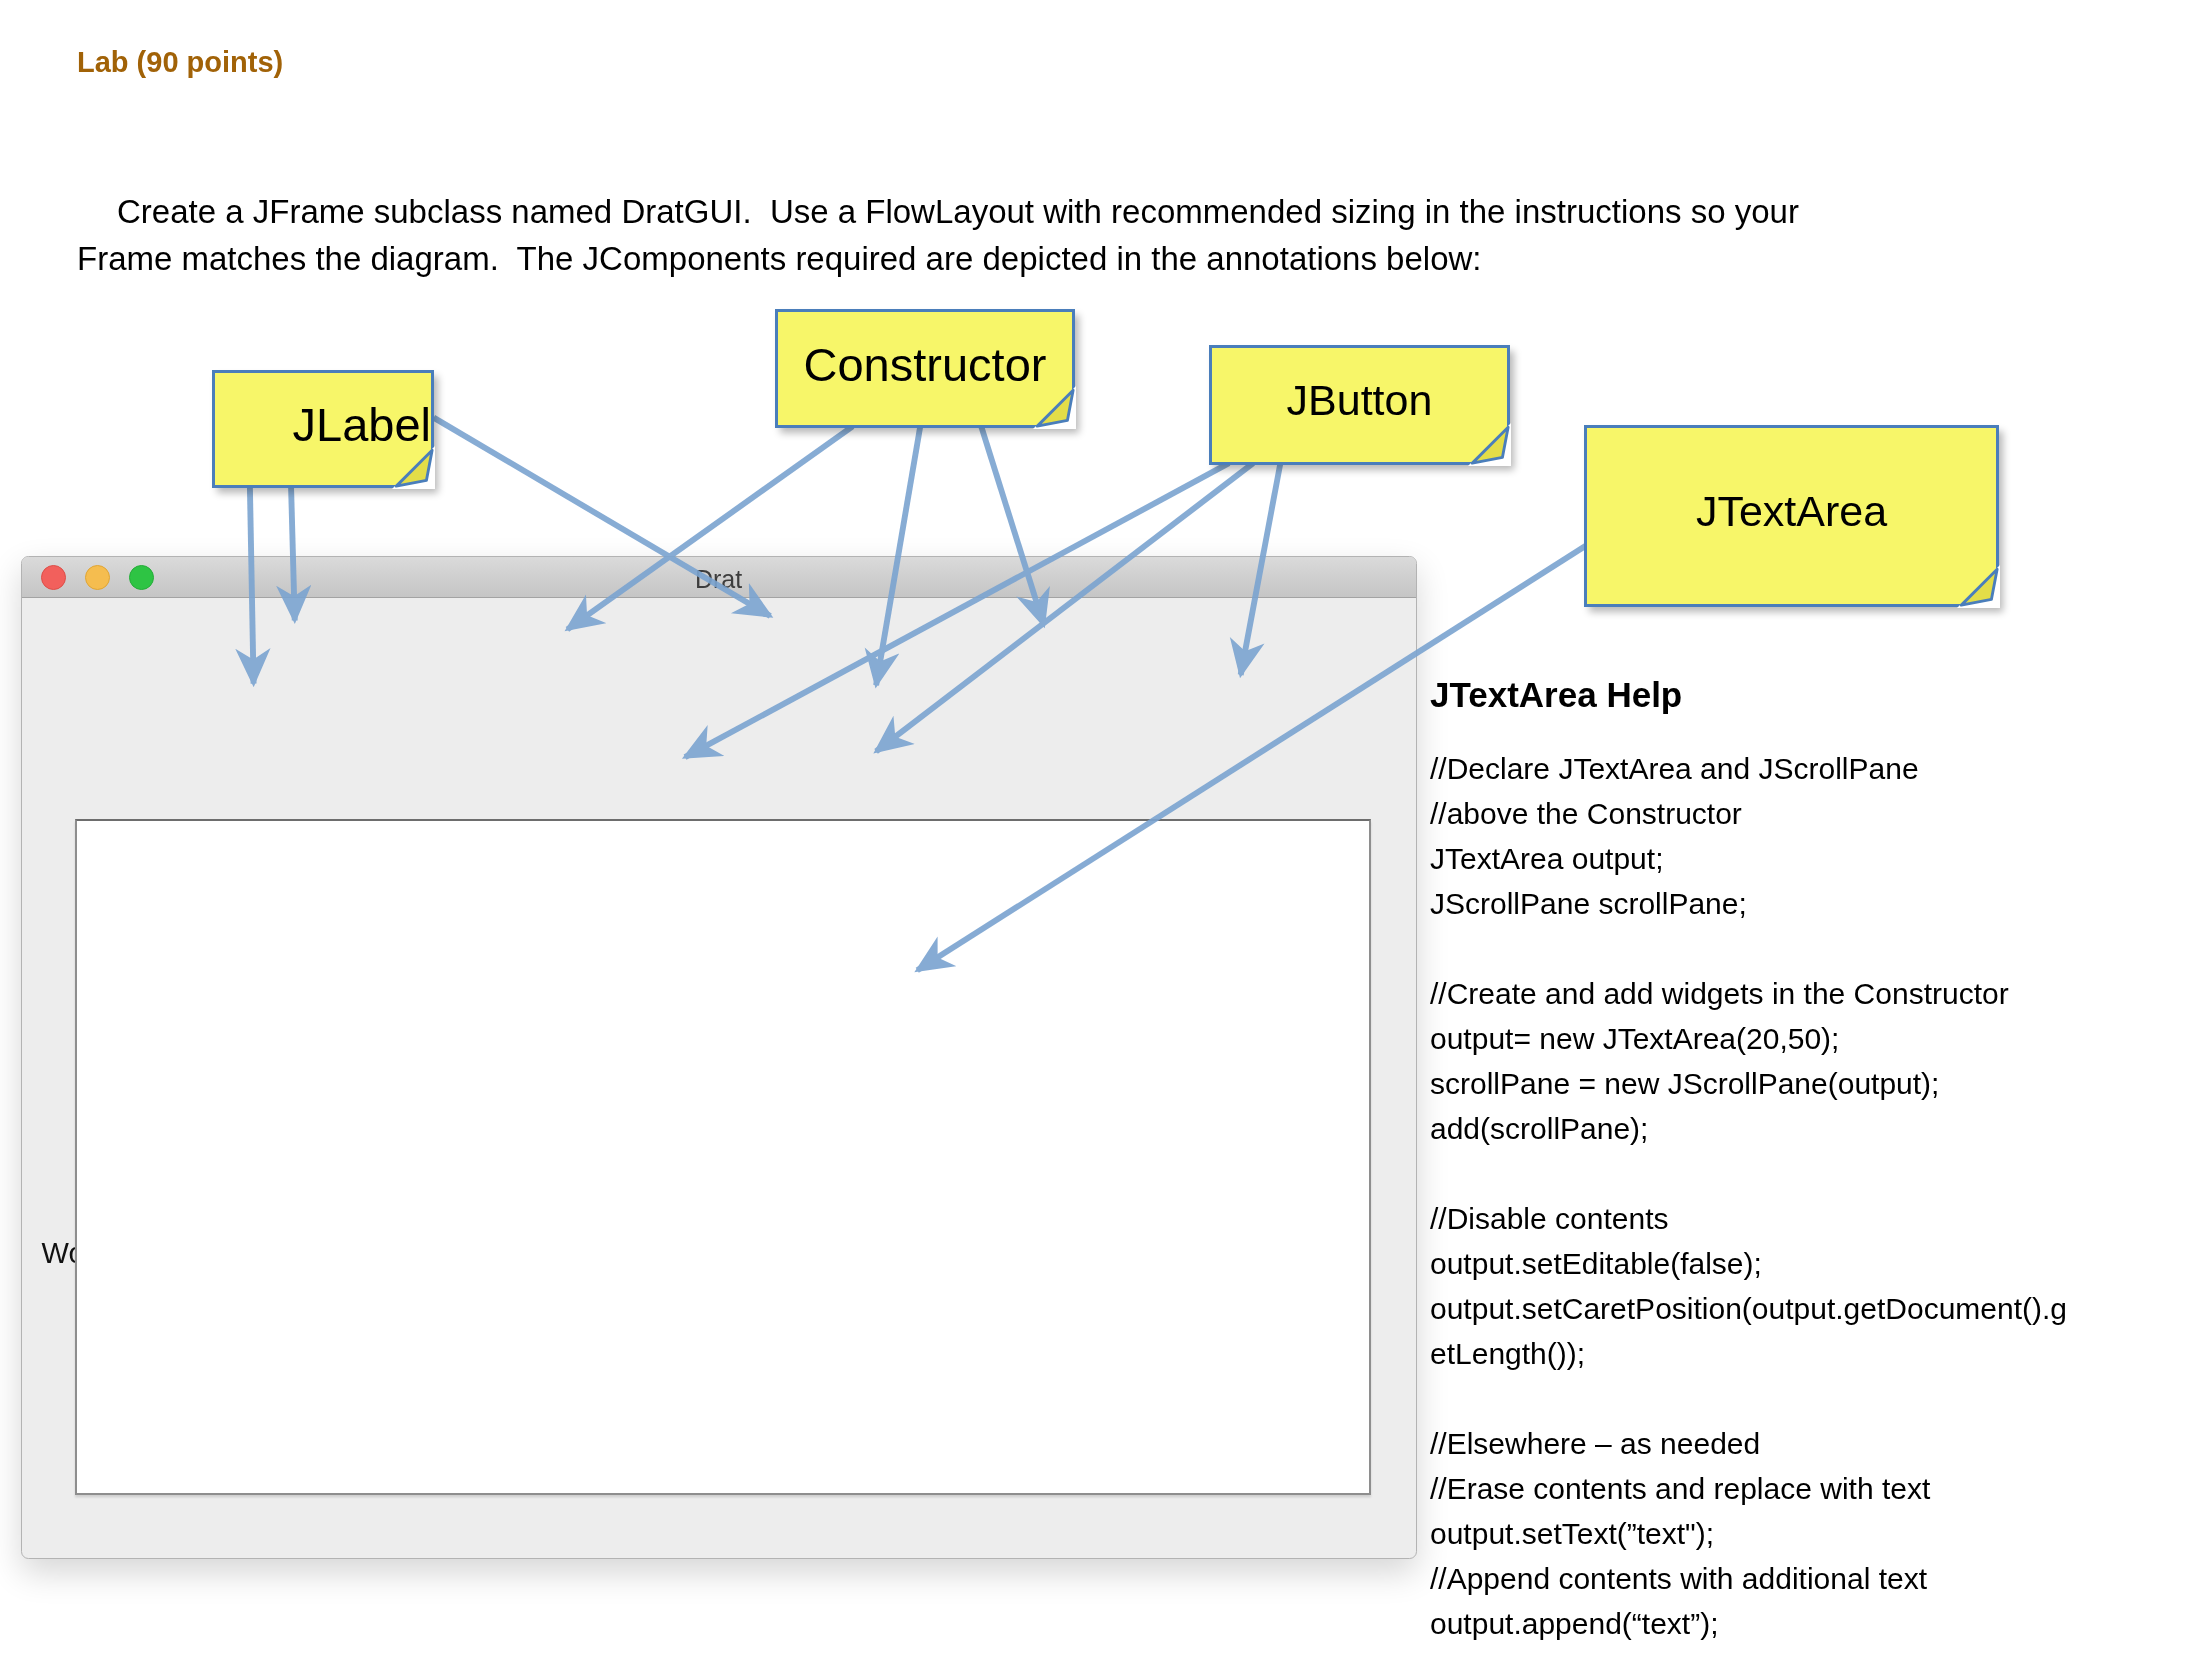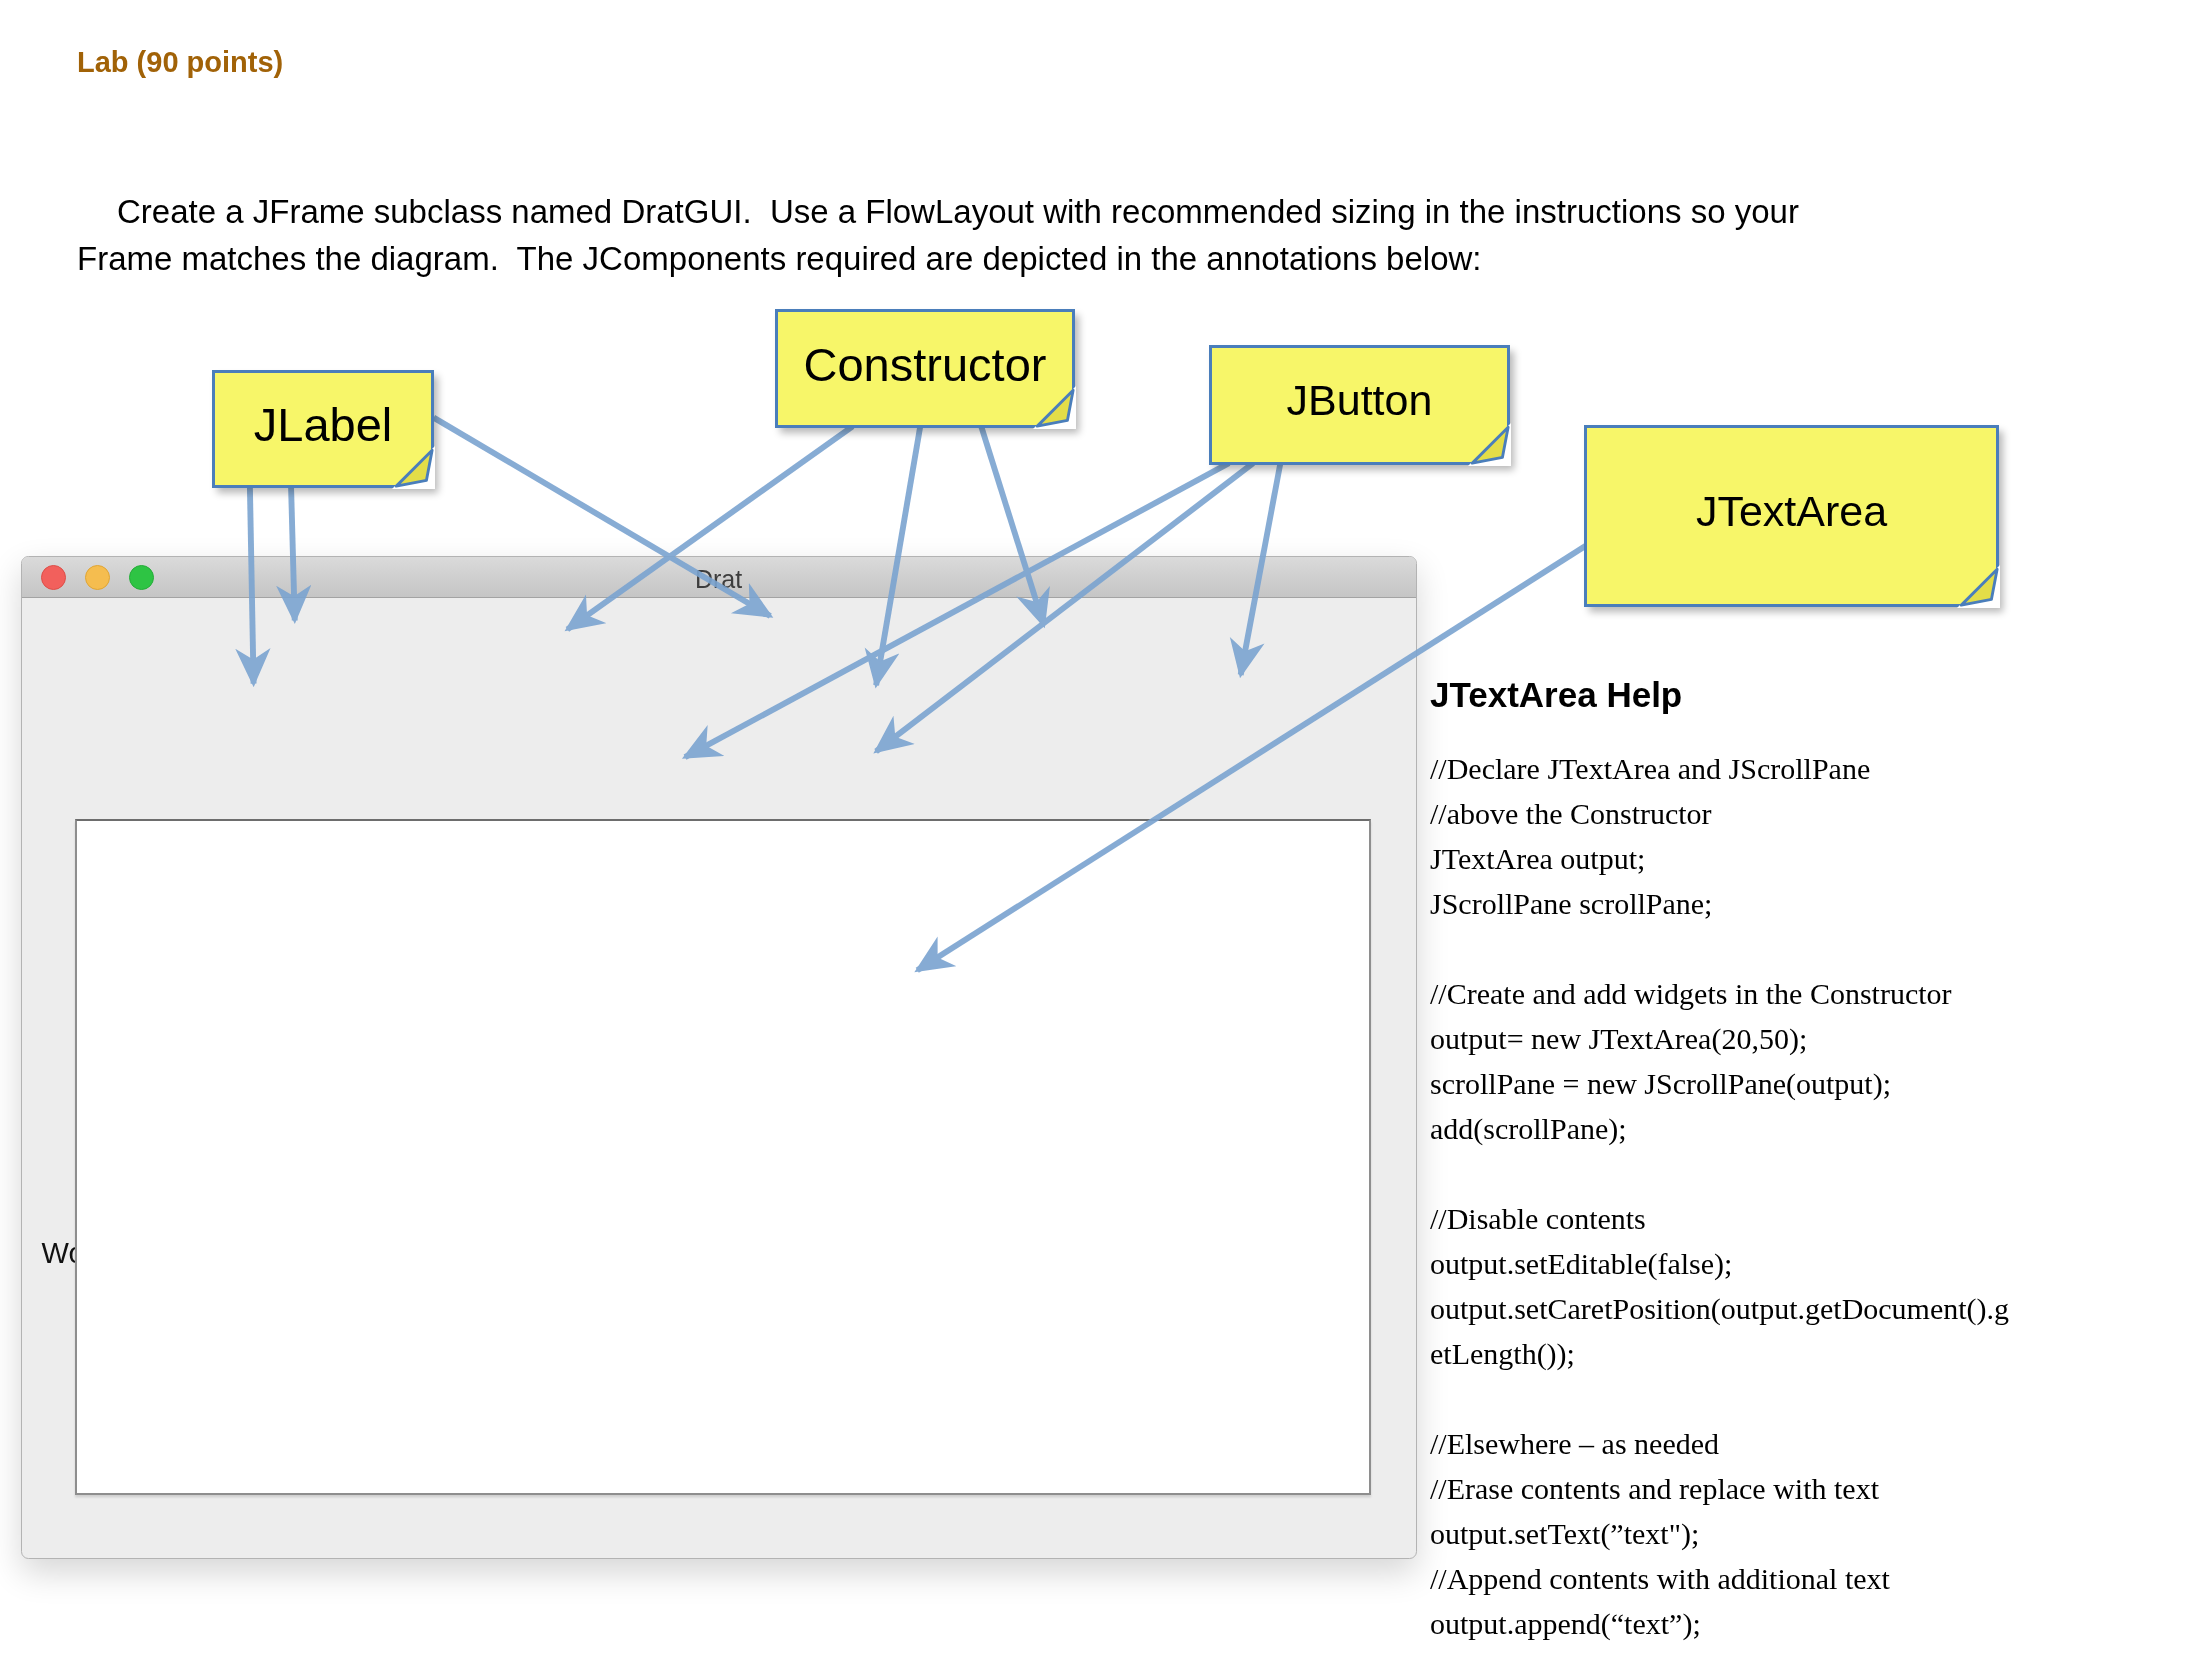--- a/index.html
+++ b/index.html
@@ -12,21 +12,21 @@
   .instr { left:77px; font-size:33px; color:#000; white-space:pre; }
   #instr1 { top:193px;margin-left:40px; }
   #instr2 { top:240px; }
 
   
   .note { background:#f7f669; border:3.7px solid #4a7ebb;
           box-shadow:5.1px 5.9px 7.4px rgba(0,0,0,0.28);
           display:flex; align-items:center; justify-content:center;
           color:#000; z-index:30; }
   .note .fold { position:absolute; right:-3.7px; bottom:-3.7px; width:43px; height:43px; }
-  #note-jlabel     { left:212px;  top:370px; width:222px; height:118px; font-size:47px; }
+  #note-jlabel     { left:212px;  top:370px; width:222px; height:118px; font-size:47px;justify-content:flex-end; }
   #note-jtextfield { left:775px; top:309px; width:300px; height:119px; font-size:47px; }
   #note-jbutton    { left:1209px; top:345px; width:301px; height:120px; font-size:43px; }
   #note-jtextarea  { left:1584px; top:425px; width:415px; height:182px; font-size:43px; }
   .note span { position:relative; top:-4.4px; }
 
   
   #arrows { left:0; top:0; width:2205px; height:1654px; z-index:20; pointer-events:none; }
 
   
   #window { left:20.6px; top:556px; width:1396px; height:1003px;
@@ -67,21 +67,21 @@
                   font-size:28px; box-shadow:0 1.5px 1.5px rgba(0,0,0,0.06); }
 
   #output-area { position:absolute; left:53px; top:262px; width:1296px; height:676px;
                  background:#fff; border:2.9px solid #8e8e8e; border-top-color:#6d6d6d;
                  box-shadow:0 2.9px 2.2px rgba(0,0,0,0.12); resize:none; outline:none;
                  font-size:26.5px; font-family:"Liberation Sans",sans-serif; padding:10.3px; }
 
   
   #help-heading { left:1430px; top:675px; font-size:35px; font-weight:bold; color:#000; }
   #help-lines { left:1430px; top:746px; width:750px; font-size:30px; color:#000; }
-  .code-line { line-height:45px; white-space:pre;font-family:Liberation Serif, serif; }
+  .code-line { line-height:45px; white-space:pre; }
 </style>
 </head>
 <body>
 
 <div class="abs" id="page-title">Lab (90 points)</div>
 <div class="abs instr" id="instr1">Create a JFrame subclass named DratGUI.  Use a FlowLayout with recommended sizing in the instructions so your</div>
 <div class="abs instr" id="instr2">Frame matches the diagram.  The JComponents required are depicted in the annotations below:</div>
 
 <div class="abs" id="window">
   <div id="titlebar">

